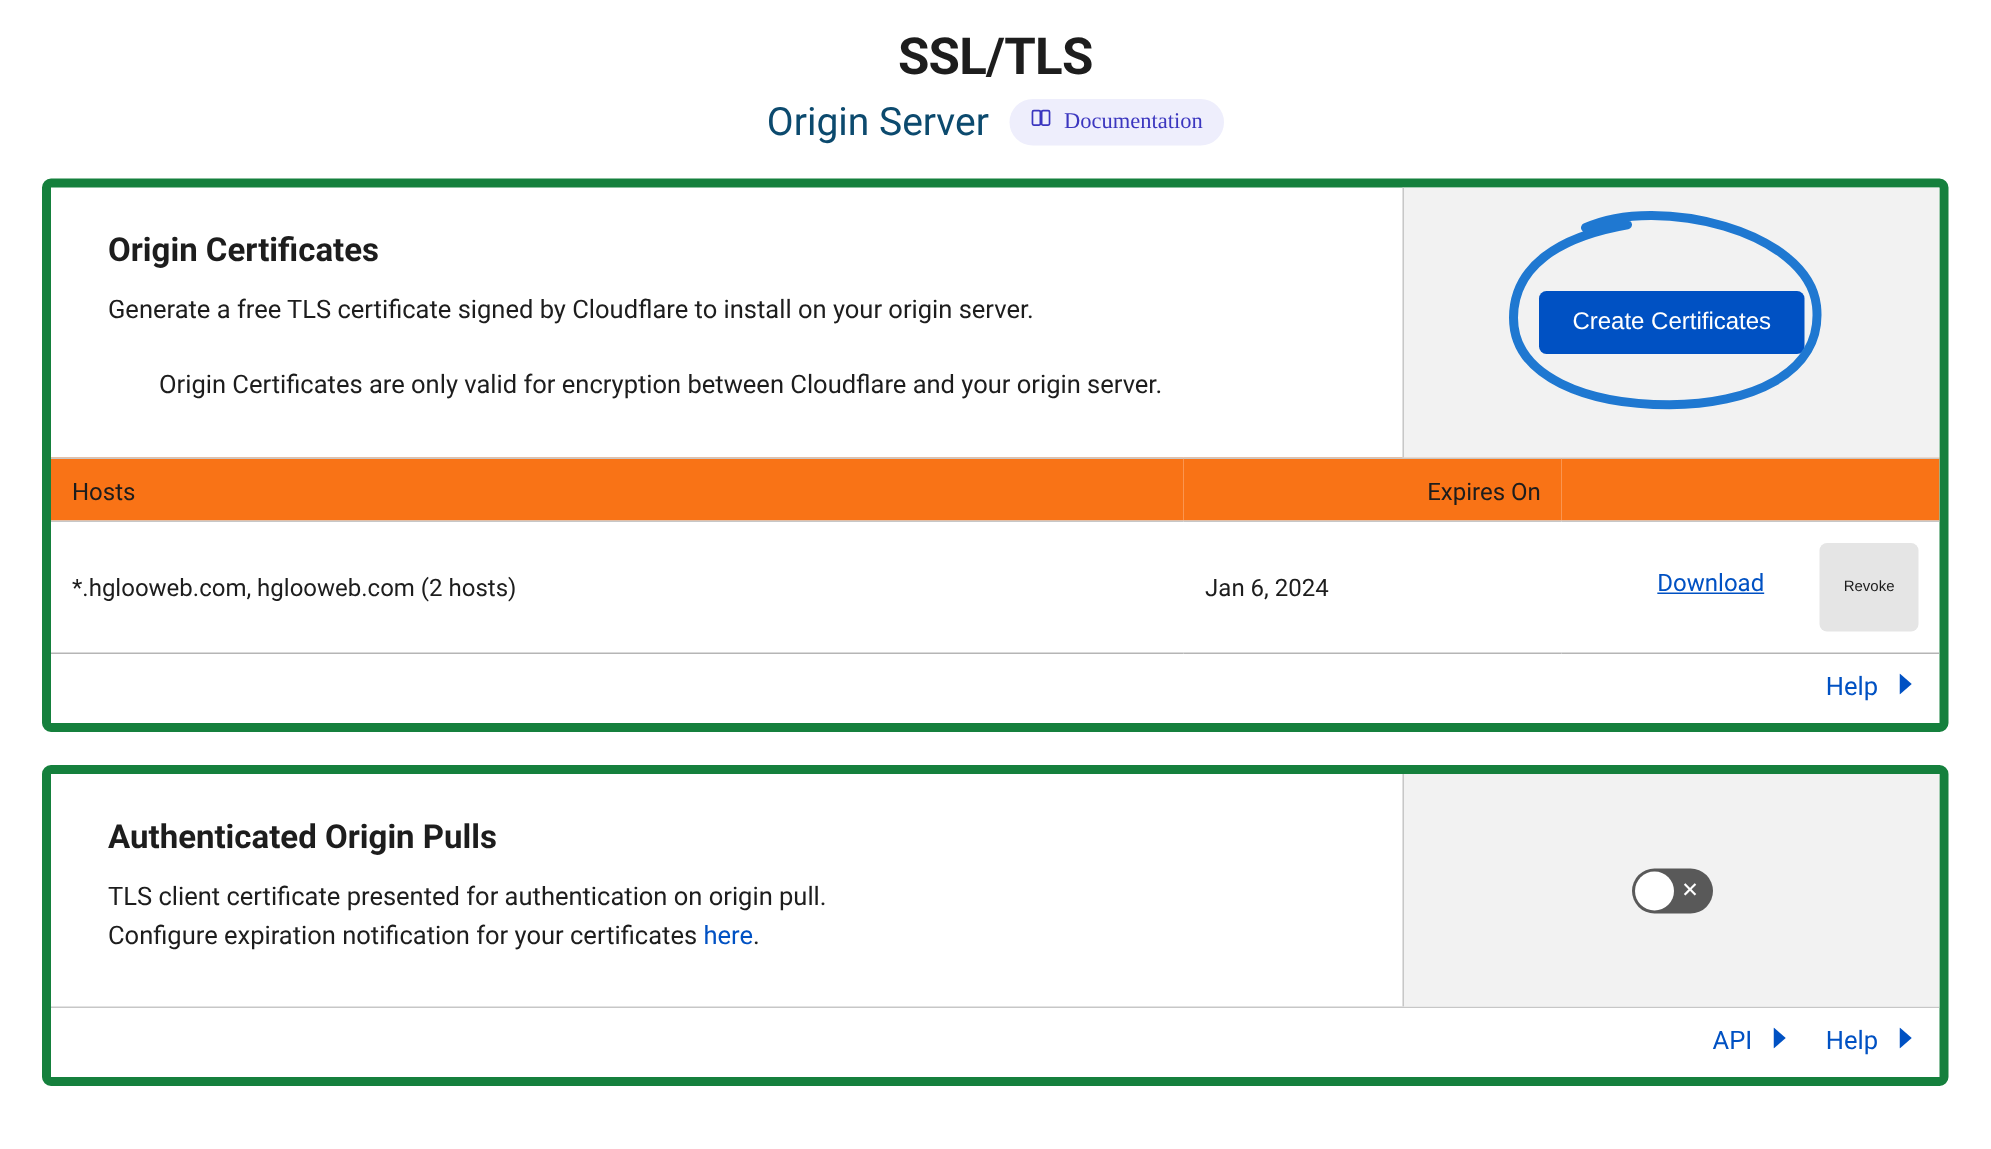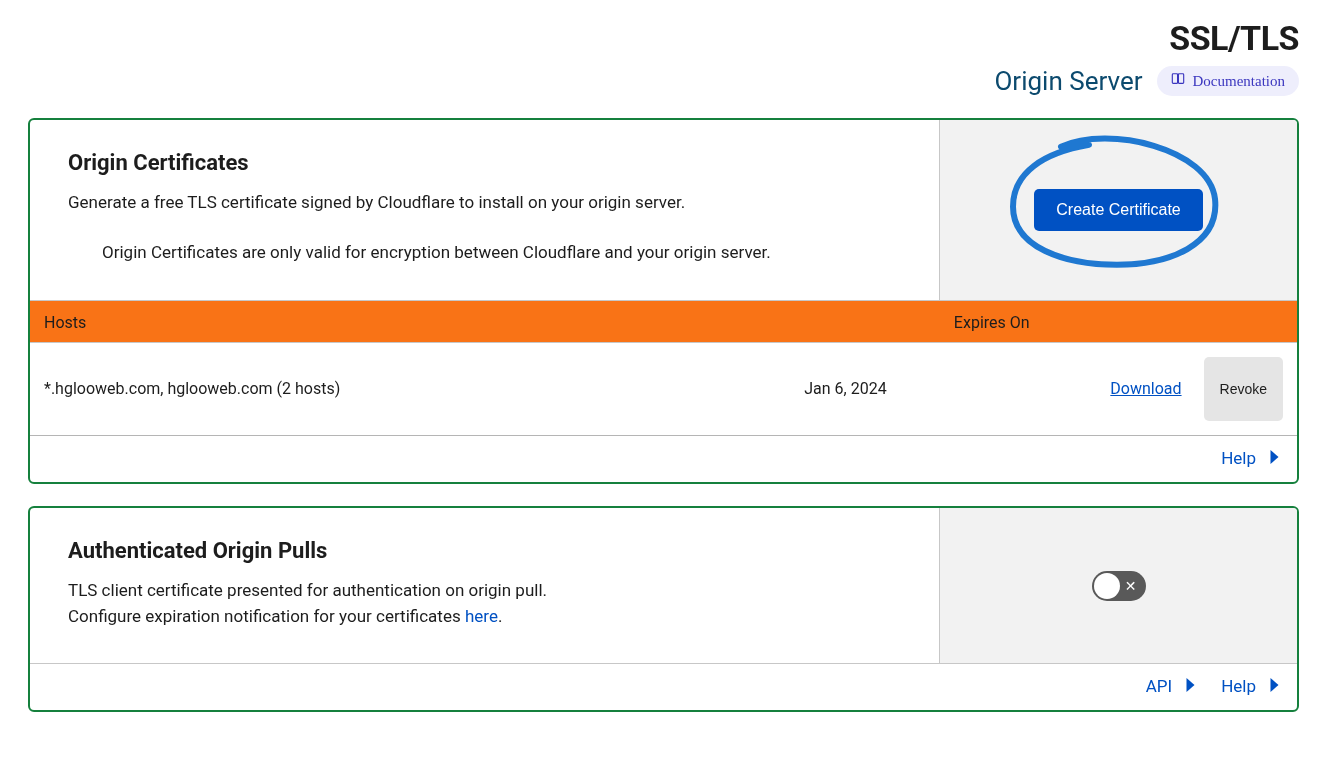--- a/index.html
+++ b/index.html
@@ -2,21 +2,21 @@
 <html><head>
   <meta charset="utf-8">
   <style>
     * { box-sizing: border-box; margin: 0; padding: 0; }
     body {
       font-family: -apple-system, BlinkMacSystemFont, "Segoe UI", Roboto, Helvetica, Arial, sans-serif;
       background: #fff;
       color: #1d1d1d;
       padding: 18px 28px;
     }
-    .header-row { display: flex; align-items: flex-end; flex-direction: column; gap: 6px; }
+    .header-row { display: flex; align-items: center; flex-direction: column; gap: 6px; }
     .page-title {
       font-size: 34px;
       font-weight: 700;
       color: #1d1d1d;
       letter-spacing: -0.5px;
     }
     .subtitle-row { display: flex; align-items: center; gap: 14px; margin-top: 2px; }
     .page-subtitle {
       font-size: 26px;
       font-weight: 400;
@@ -30,21 +30,21 @@
       color: #3b36bf;
       padding: 6px 14px;
       border-radius: 18px;
       font-size: 15px;
       font-weight: 400;
       text-decoration: none;
       font-family: Liberation Serif, serif;
     }
     .doc-chip svg { width: 14px; height: 14px; }
     .card {
-      border: 2px solid #15803d;
+      border: 6px solid #15803d;
       border-radius: 6px;
       margin-top: 22px;
       overflow: hidden;
     }
     .card-top {
       display: flex;
       align-items: stretch;
     }
     .card-body {
       flex: 1;
@@ -113,22 +113,22 @@
       text-decoration: underline;
       cursor: pointer;
     }
     .gray-btn {
       display: inline-block;
       background: #e5e5e5;
       color: #1d1d1d;
       border: none;
       padding: 24px 16px;
       border-radius: 5px;
-      margin-left: 18px;
-      font-size: 14px;
+      margin-left: 33px;
+      font-size: 10px;
       cursor: pointer;
     }
     .card-footer {
       display: flex;
       justify-content: flex-end;
       align-items: center;
       gap: 26px;
       padding: 12px 18px 14px;
     }
     .footer-link {
@@ -192,21 +192,21 @@
   <div class="card-top">
     <div class="card-body">
       <h2 class="section-title">Origin Certificates</h2>
       <p class="section-text">Generate a free TLS certificate signed by Cloudflare to install on your origin server.</p>
       <p class="section-text gap">Origin Certificates are only valid for encryption between Cloudflare and your origin server.</p>
     </div>
     <div class="card-action">
       <svg class="annotation-circle" width="240" height="160" viewBox="0 0 240 160">
         <path d="M 62 20 C 110 -2 210 22 216 72 C 221 118 170 138 118 138 C 64 138 14 120 14 80 C 14 46 44 26 90 18" fill="none" stroke="#1f78d1" stroke-width="6" stroke-linecap="round"></path>
       </svg>
-      <button class="primary-btn">Create Certificate</button>
+      <button class="primary-btn">Create Certificates</button>
     </div>
   </div>
 
   <table class="table">
     <thead>
       <tr>
         <th style="width:60%; padding-left:14px;">Hosts</th>
         <th style="width:20%;text-align:right;">Expires On</th>
         <th style="width:20%;"></th>
       </tr>

